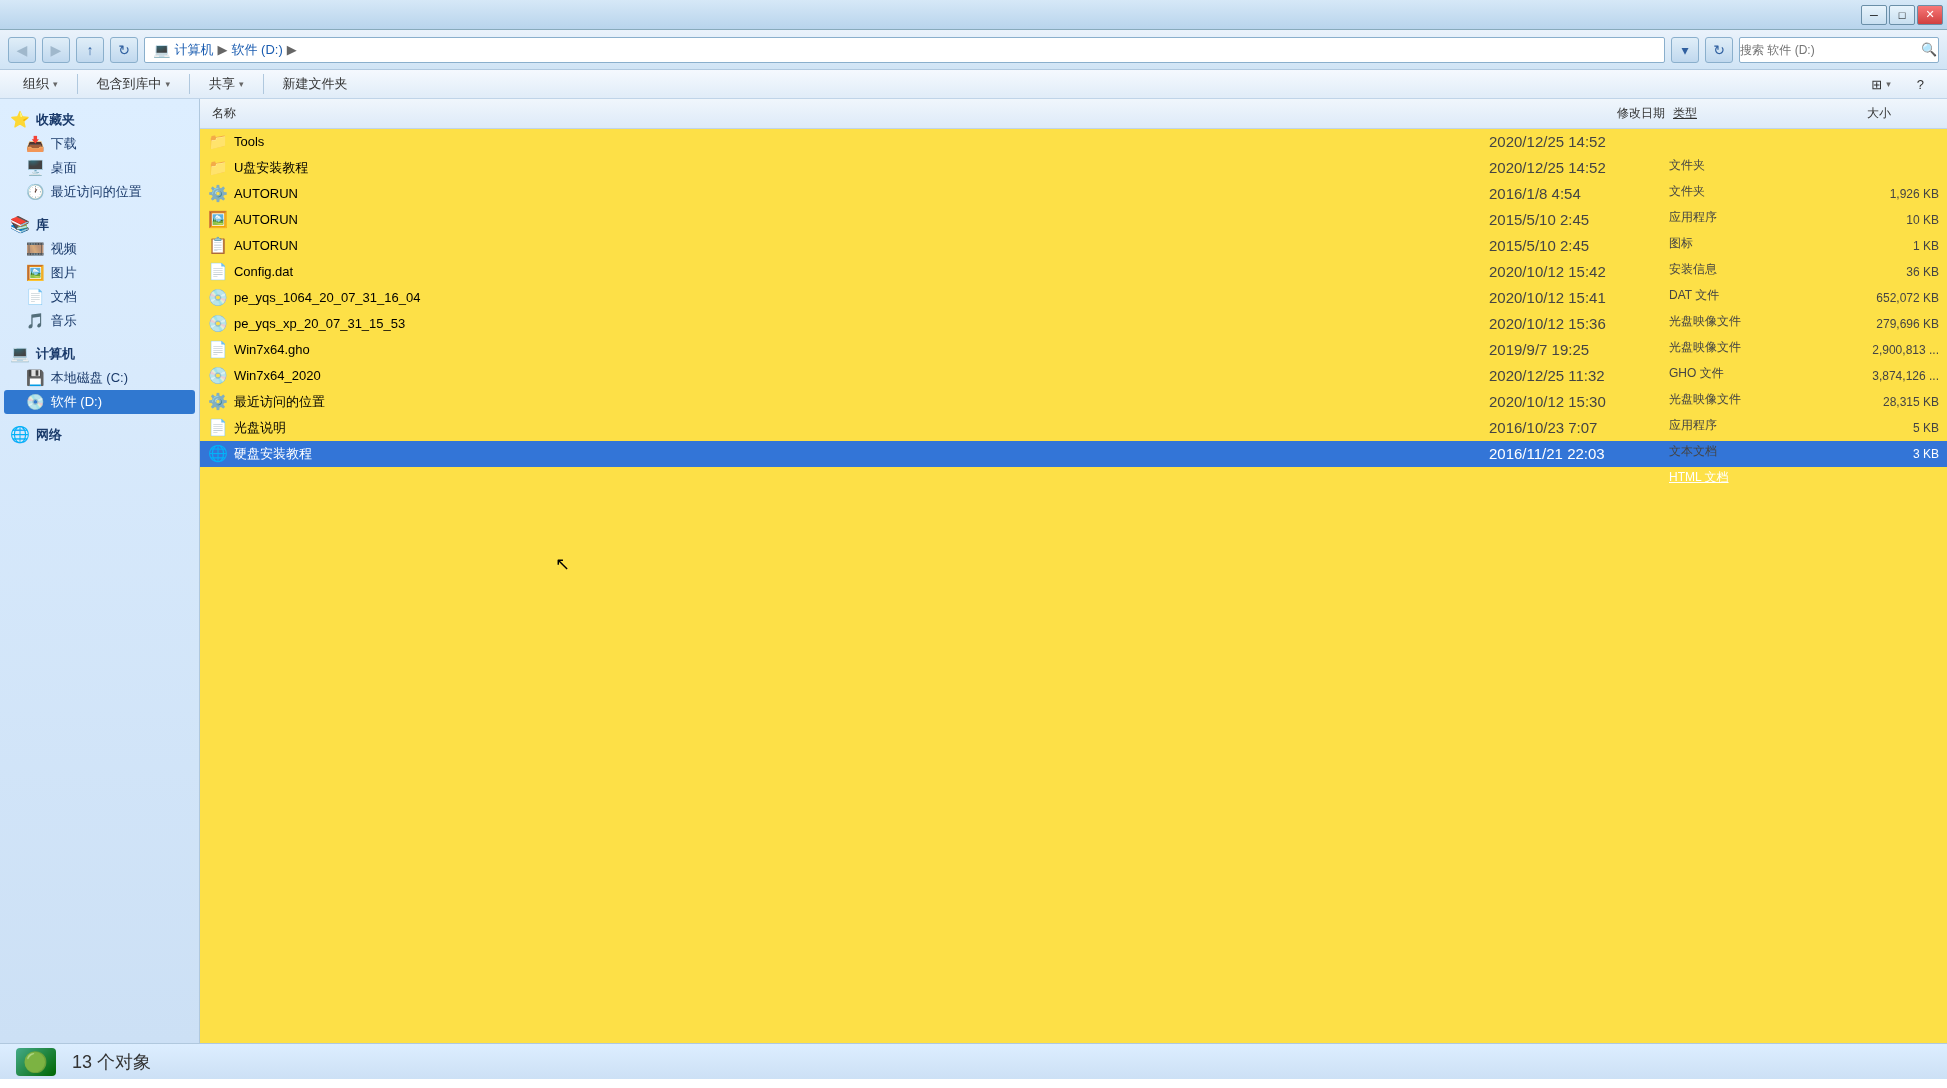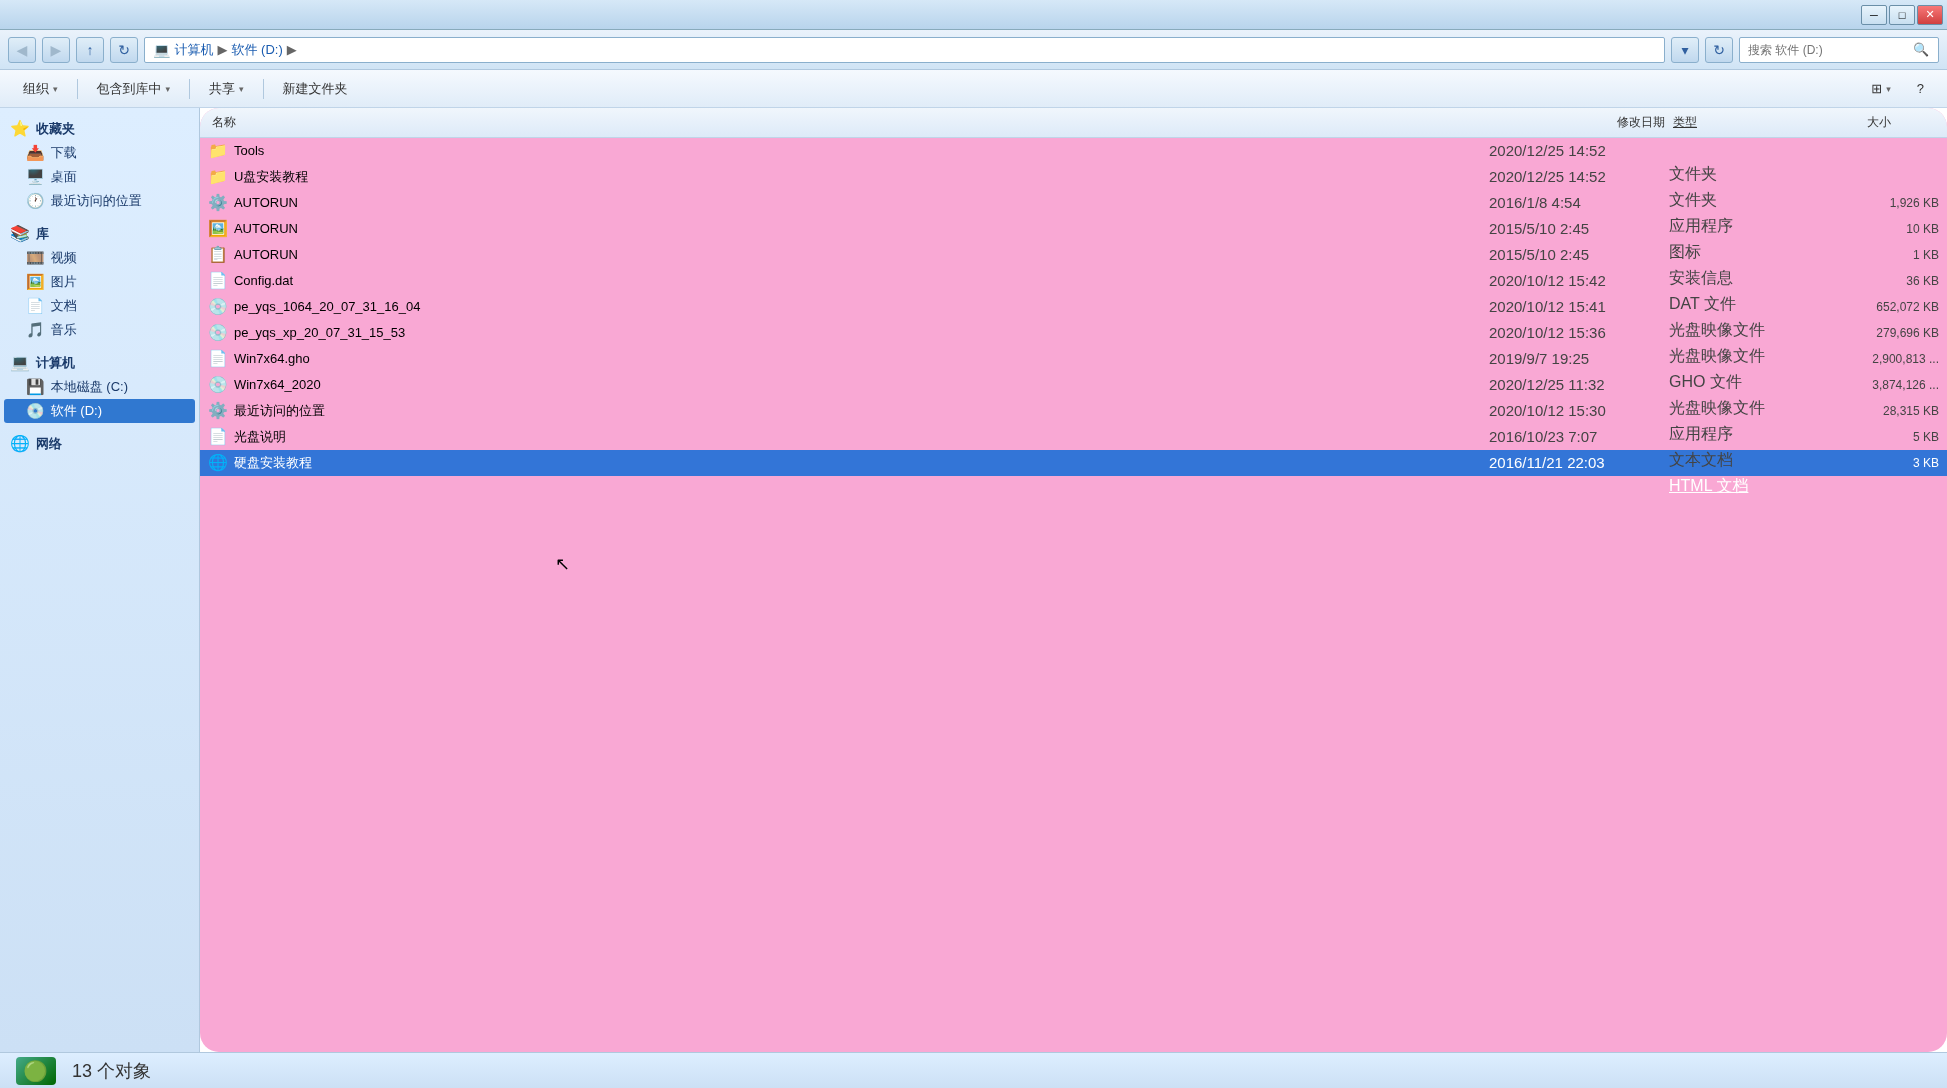--- a/index.html
+++ b/index.html
@@ -76,33 +76,33 @@
       color: #1a5cb0;
       cursor: pointer;
       display: flex; align-items: center; gap: 3px;
     }
     .path-icon { font-size: 14px; }
     .search-box {
       width: 200px;
       height: 26px;
       border: 1px solid #8aafcc;
       border-radius: 2px;
-      padding: 0 8px;
+      padding: 0 0;
       background: #fff;
       display: flex; align-items: center; gap: 4px;
     }
     .search-input {
       flex: 1; border: none; outline: none; font-size: 12px; color: #888;
       background: transparent;
     }
 
     
     .toolbar {
       background: linear-gradient(to bottom, #f5f9fe, #e0ecf8);
-      height: 38px;
+      height: 29px;
       display: flex;
       align-items: center;
       padding: 12px 12px;
       gap: 4px;
       border-bottom: 1px solid #c0d4e8;
     }
     .toolbar-btn {
       height: 28px;
       padding: 0 10px;
       background: transparent;
@@ -148,24 +148,23 @@
       color: #1a3a6a;
       cursor: pointer;
       border-radius: 3px;
     }
     .sidebar-item.active { background: #3078d0; color: #fff; }
     .sidebar-item .item-icon { font-size: 15px; }
 
     
     .file-area {
       flex: 1;
-      background: #f9a8d4;
+      background: #fde047;
       overflow-y: auto;
       padding-bottom: 32px;
-      border-radius: 19px;
     }
 
     
     .col-headers {
       display: flex;
       align-items: center;
       background: linear-gradient(to bottom, #f0f6fc, #ddeaf8);
       border-bottom: 1px solid #c0d4e8;
       padding: 0 8px;
       height: 30px;
@@ -197,21 +196,21 @@
     .file-row.selected .file-type { color: #fff; text-decoration: underline; }
 
     .file-name {
       flex: 2; min-width: 280px;
       display: flex; align-items: center; gap: 6px;
       font-size: 13px;
       overflow: hidden; text-overflow: ellipsis; white-space: nowrap;
     }
     .file-icon { font-size: 16px; flex-shrink: 0; }
     .file-date { width: 180px; font-size: 15px; color: #444; }
-    .file-type { width: 150px; font-size: 16px; color: #444; margin-top: 48px; }
+    .file-type { width: 150px; font-size: 12px; color: #444; margin-top: 48px; }
     .file-size { width: 120px; font-size: 12px; color: #444; text-align: right; }
 
     
     .status-bar {
       height: 36px;
       background: linear-gradient(to bottom, #ddeeff, #cce0f5);
       border-top: 1px solid #b0c8de;
       display: flex;
       align-items: center;
       padding: 0 16px;

